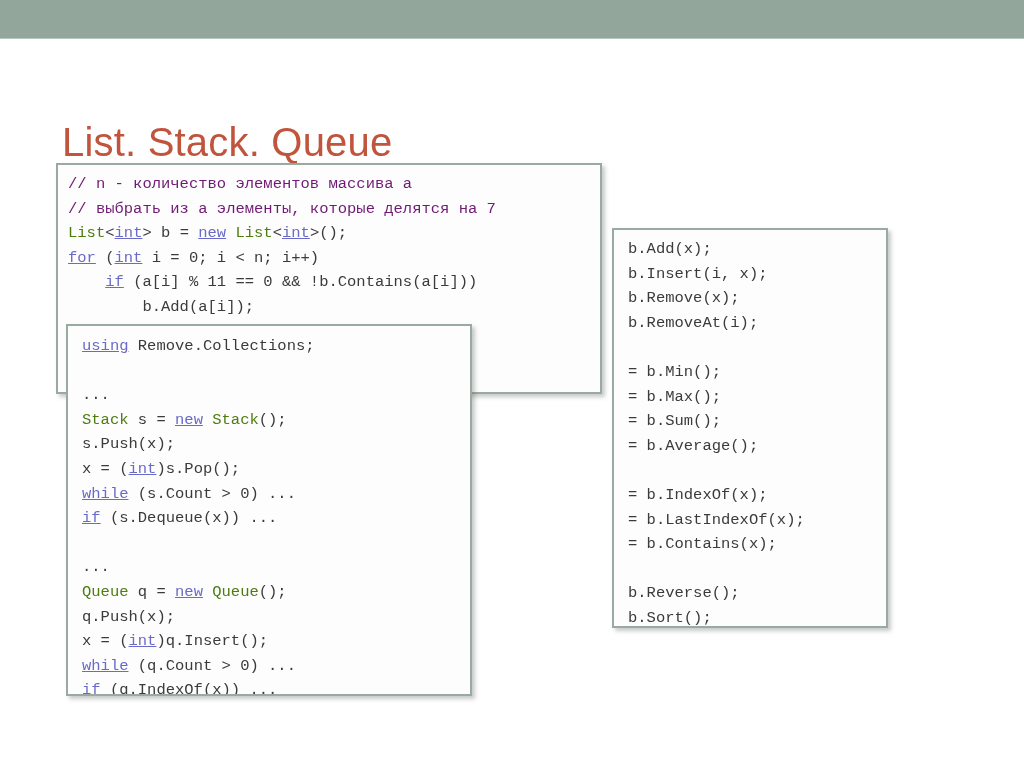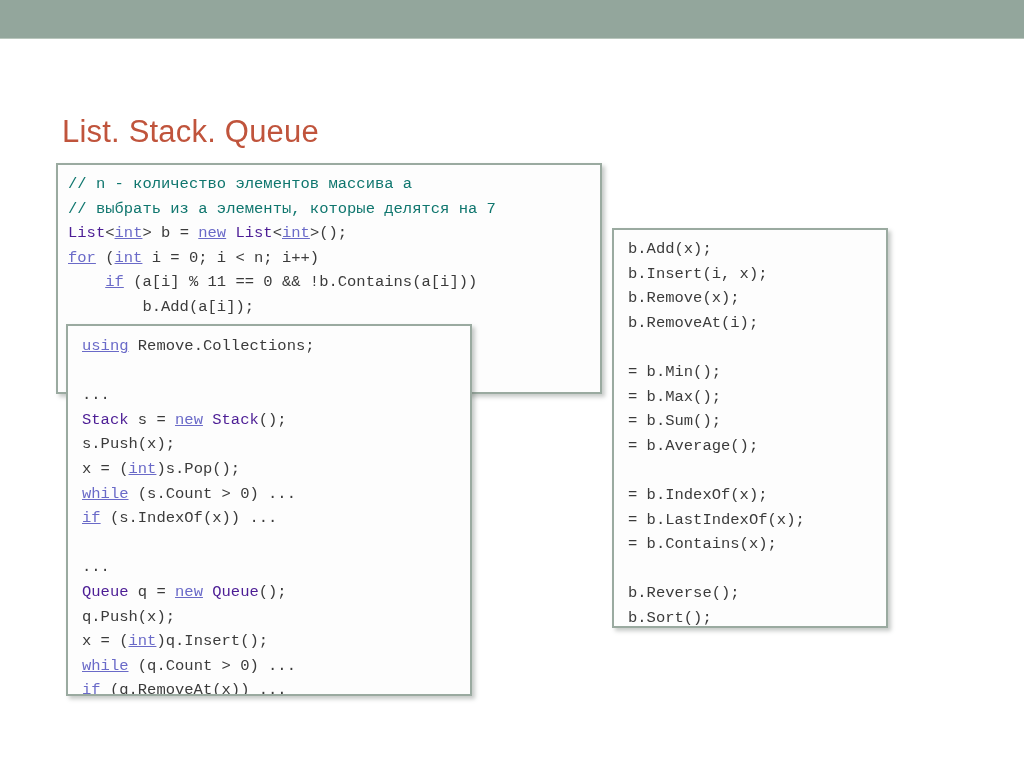--- a/index.html
+++ b/index.html
@@ -33,21 +33,21 @@
     left: 0; top: 38px;
     width: 1024px;
     height: 1px;
     background: #b9c6bd;
   }
   #slide-title {
     position: absolute;
     left: 62px;
     top: 93px;
     font-family: "Liberation Sans", sans-serif;
-    font-size: 31px;
+    font-size: 40px;
     font-weight: normal;
     color: #c0543c;
     letter-spacing: 0.2px;
     white-space: nowrap;
   }
 
   .code-box {
     position: absolute;
     background: #fdfdfd;
     border: 2px solid #9aaaa0;
@@ -98,23 +98,23 @@
     top: 324px;
     width: 406px;
     height: 372px;
     z-index: 3;
   }
   #box-stackqueue .code-pre {
     left: 14px;
     top: 8px;
   }
 
-  .cmt  { color: #0f766e; }
+  .cmt  { color: #701a75; }
   .kw   { color: #6a6ac8; text-decoration: underline; }
-  .typ  { color: #4c1d95; }
+  .typ  { color: #4d7c0f; }
   .pl   { color: #3b3b3b; }
 </style>
 </head>
 <body>
 
 <div id="slide">
 
   <div id="top-band"></div>
   <div id="band-line"></div>
 
@@ -151,23 +151,23 @@
   </div>
 
   <div class="code-box" id="box-stackqueue">
     <pre class="code-pre"><span class="kw">using</span><span class="pl"> Remove.Collections;</span>
 <span class="pl"></span>
 <span class="pl">...</span>
 <span class="typ">Stack</span><span class="pl"> s = </span><span class="kw">new</span><span class="pl"> </span><span class="typ">Stack</span><span class="pl">();</span>
 <span class="pl">s.Push(x);</span>
 <span class="pl">x = (</span><span class="kw">int</span><span class="pl">)s.Pop();</span>
 <span class="kw">while</span><span class="pl"> (s.Count &gt; 0) ...</span>
-<span class="kw">if</span><span class="pl"> (s.IndexOf(x)) ...</span>
+<span class="kw">if</span><span class="pl"> (s.Dequeue(x)) ...</span>
 <span class="pl"></span>
 <span class="pl">...</span>
 <span class="typ">Queue</span><span class="pl"> q = </span><span class="kw">new</span><span class="pl"> </span><span class="typ">Queue</span><span class="pl">();</span>
 <span class="pl">q.Push(x);</span>
 <span class="pl">x = (</span><span class="kw">int</span><span class="pl">)q.Insert();</span>
 <span class="kw">while</span><span class="pl"> (q.Count &gt; 0) ...</span>
-<span class="kw">if</span><span class="pl"> (q.RemoveAt(x)) ...</span></pre>
+<span class="kw">if</span><span class="pl"> (q.IndexOf(x)) ...</span></pre>
   </div>
 
 </div>
 
 </body></html>

